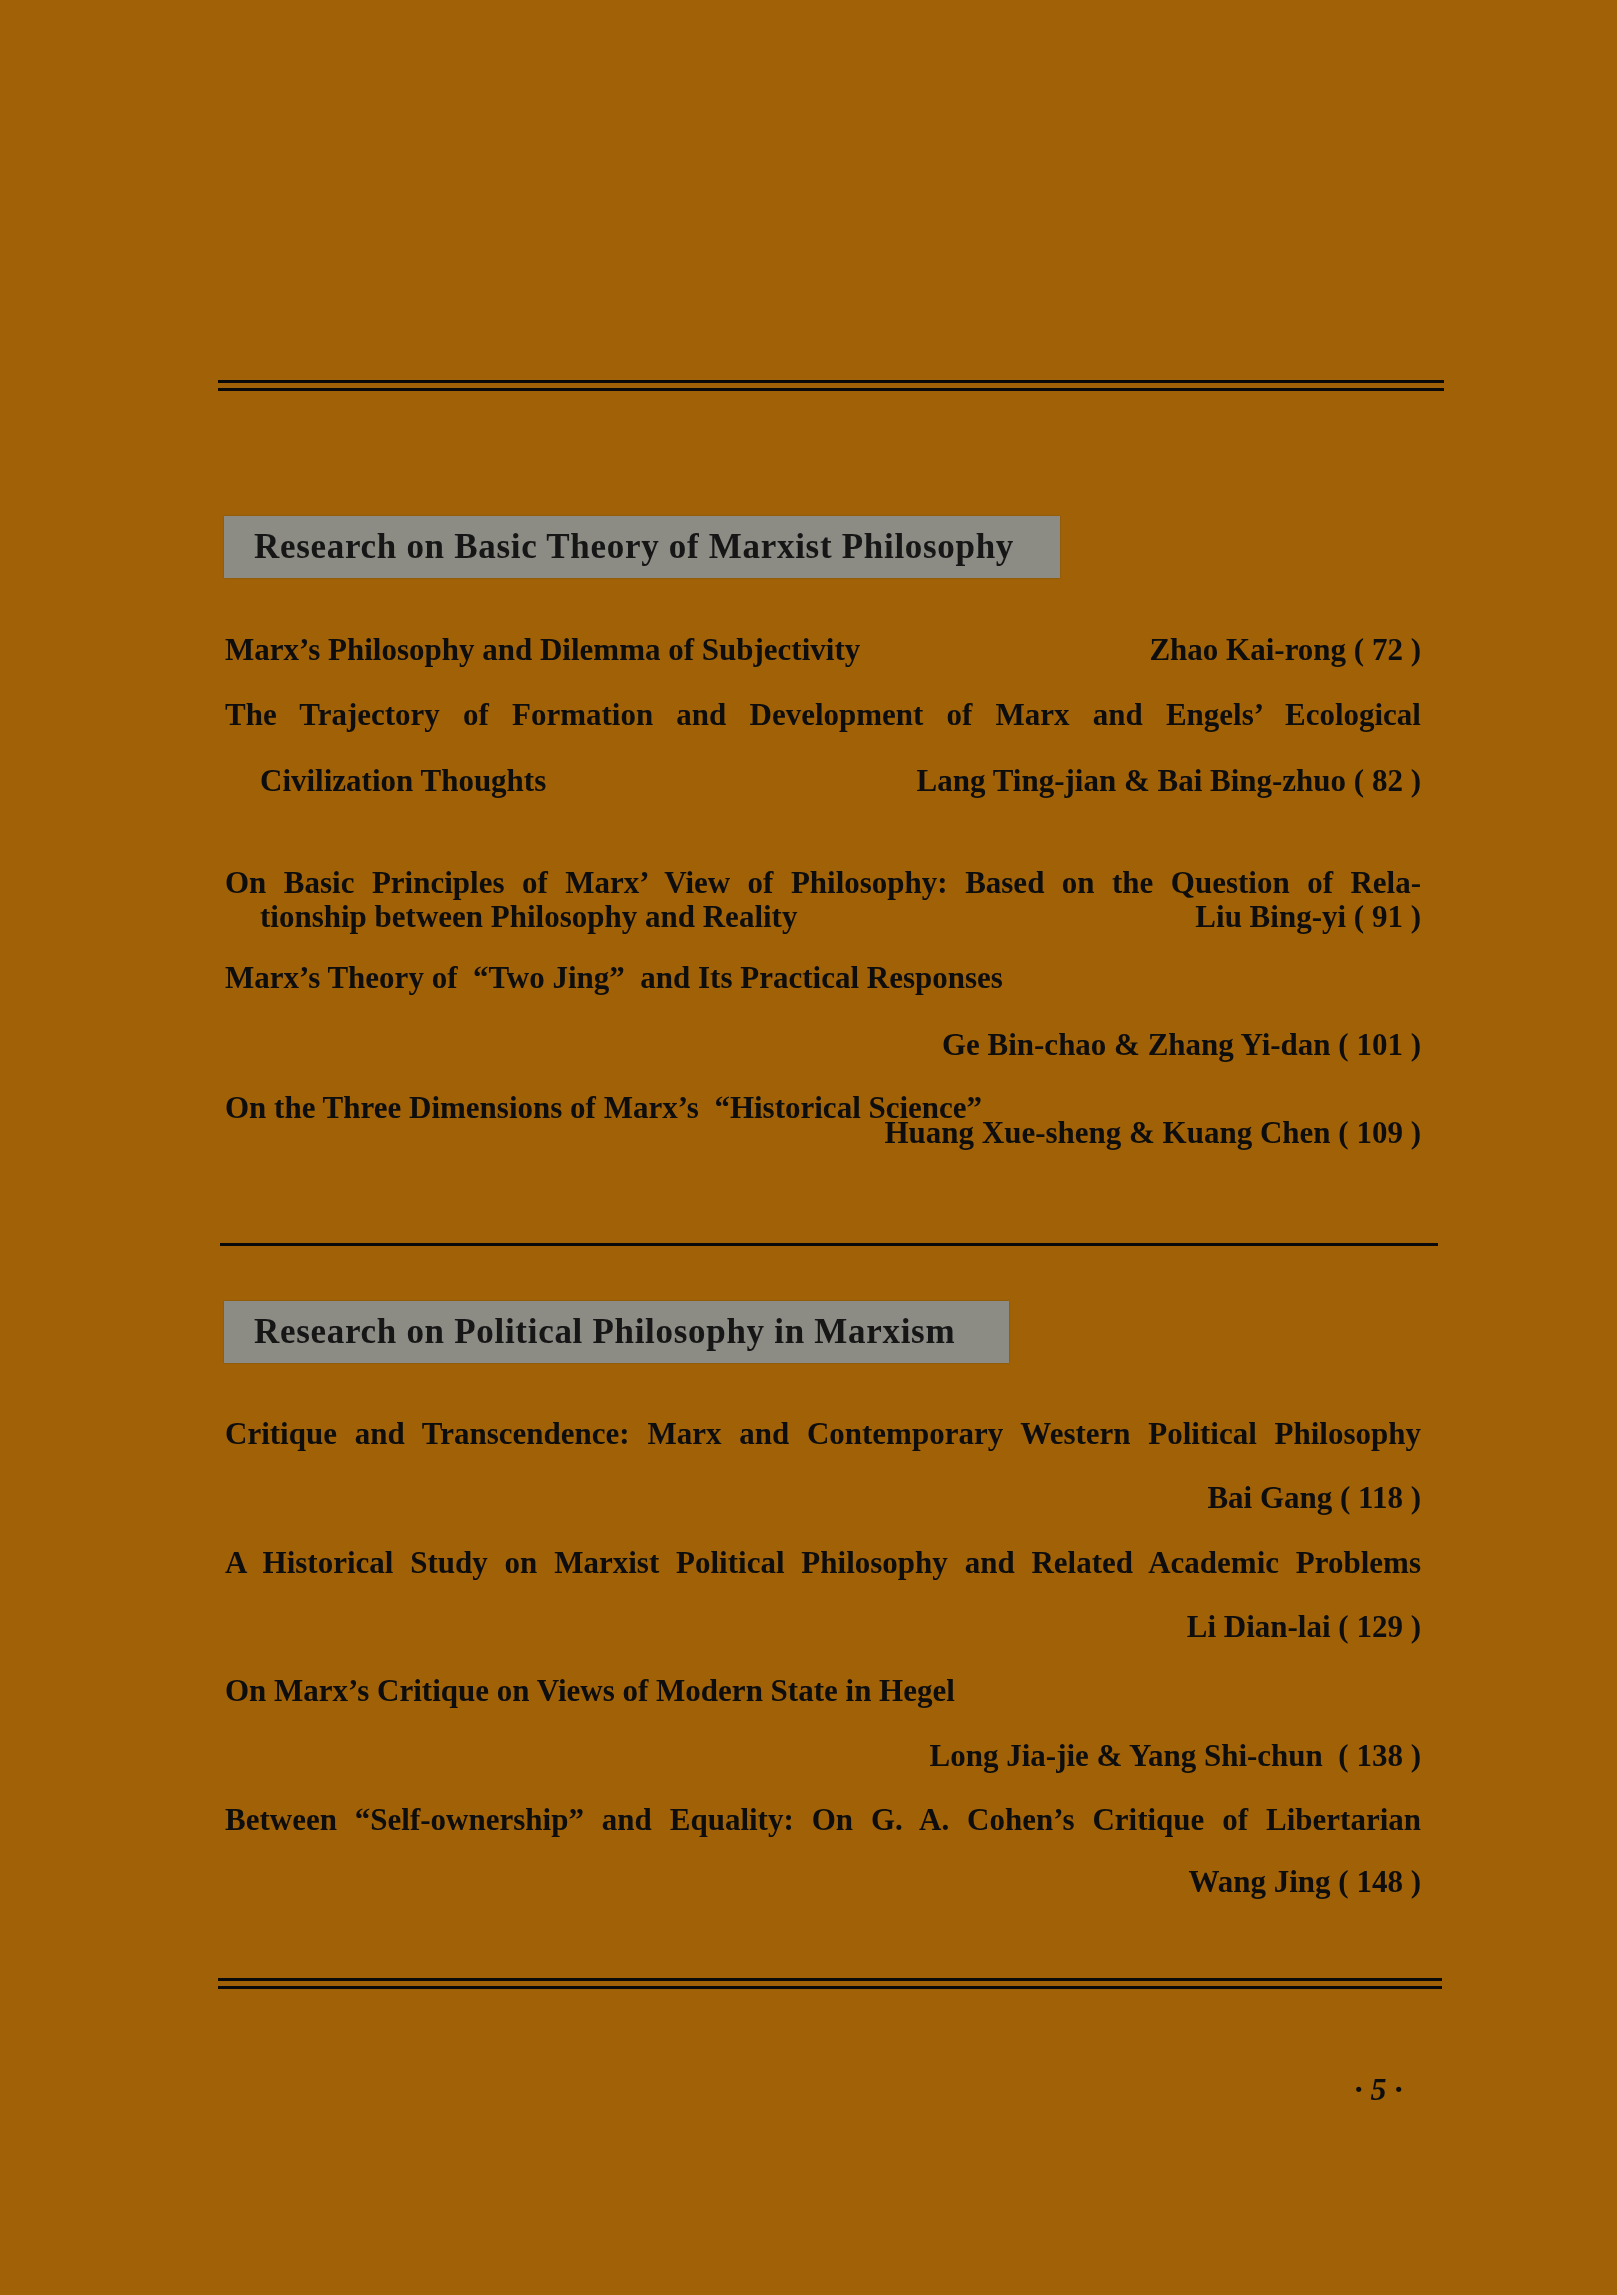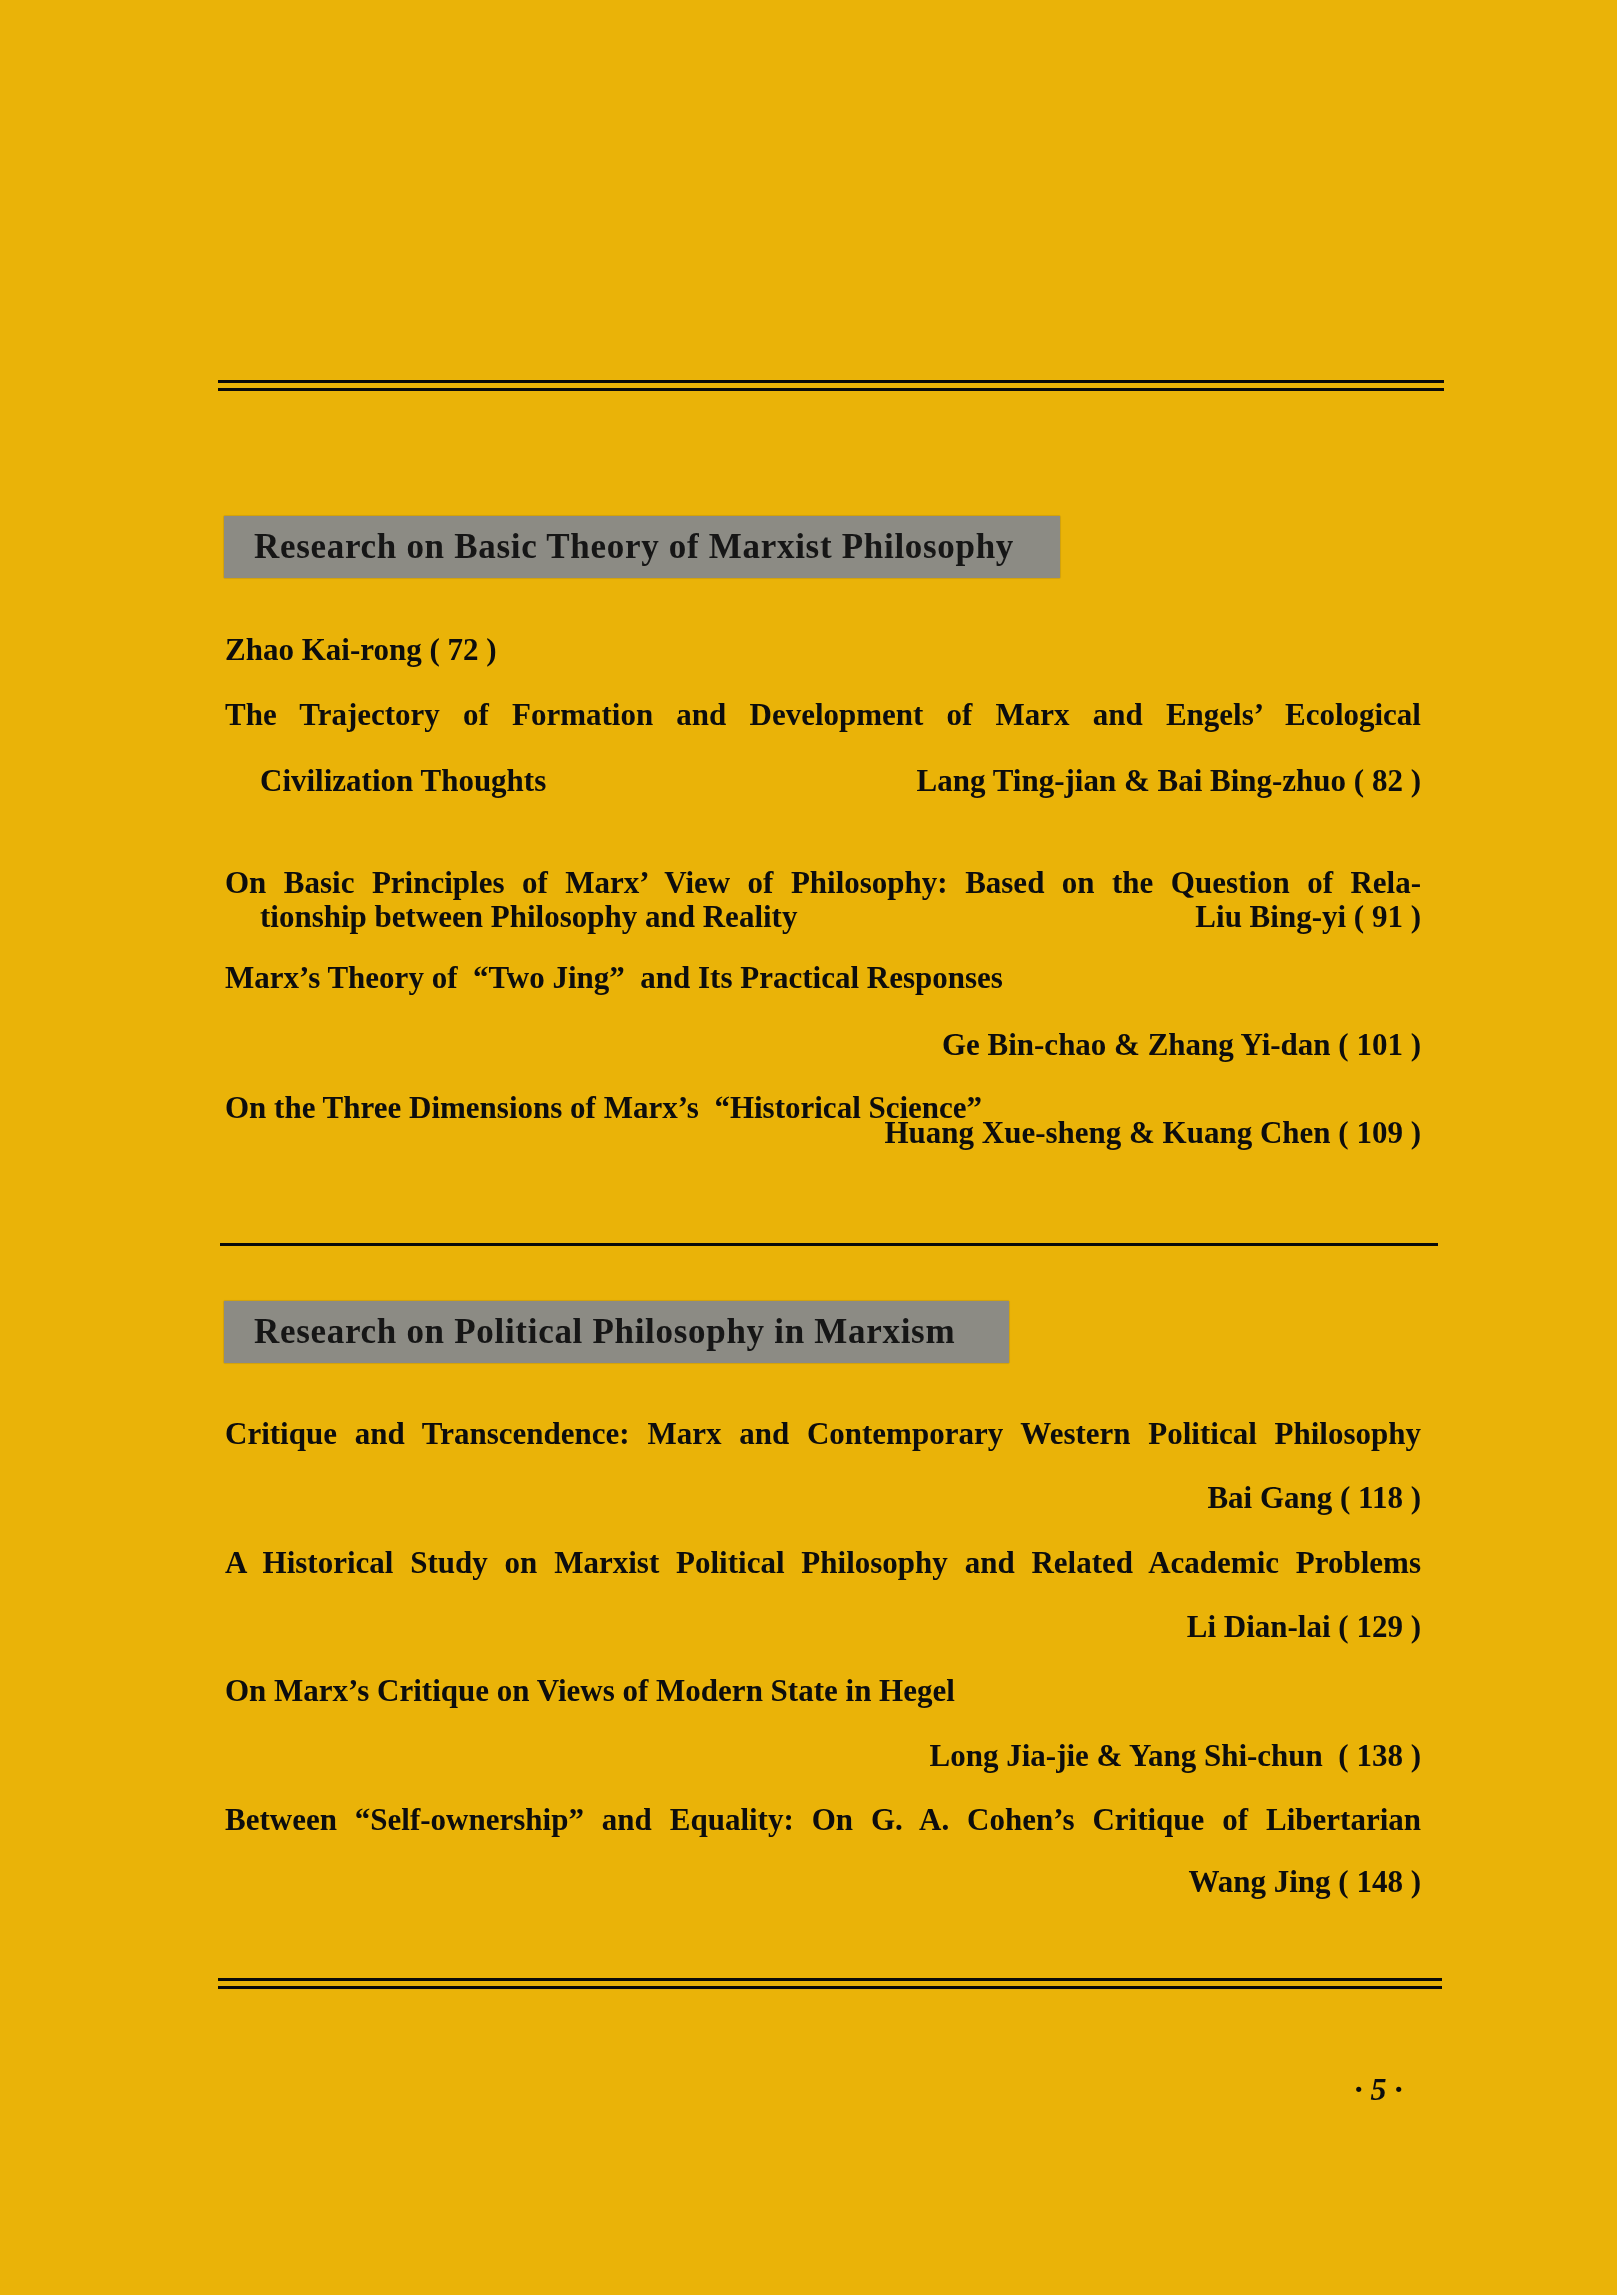--- a/index.html
+++ b/index.html
@@ -1,19 +1,19 @@
 <!DOCTYPE html>
 <html style="font-size:10.4px"><head>
 <meta charset="utf-8">
 <style>
   html,body{margin:0;padding:0;background:#e8e8e8;}
   .page{
     position:relative;
     width:1617px;height:2295px;
-    background:#eab308;
+    background:#a16207;
     overflow:hidden;
     font-family:"Liberation Serif","DejaVu Serif",serif;
     color:#0d0d0d;
   }
   .double-rule{
     position:absolute;
     border-top:3.9px solid #0a0a0a;
     border-bottom:3.3px solid #0a0a0a;
     height:5.2px;
   }
@@ -63,20 +63,21 @@
 
 <div class="page">
 
   <div class="double-rule rule-top"></div>
 
   <div class="section-bar bar-1">
     <span class="bar-label">Research on Basic Theory of Marxist Philosophy</span>
   </div>
 
   <div class="row" style="top:629px">
+    <span class="t">Marx’s Philosophy and Dilemma of Subjectivity</span>
     <span class="a">Zhao Kai-rong ( 72 )</span>
   </div>
   <div class="row justify" style="top:694px">
     <span class="t">The Trajectory of Formation and Development of Marx and Engels’ Ecological</span>
   </div>
   <div class="row indent" style="top:760px">
     <span class="t">Civilization Thoughts</span>
     <span class="a">Lang Ting-jian &amp; Bai Bing-zhuo ( 82 )</span>
   </div>
   <div class="row justify" style="top:862px">

